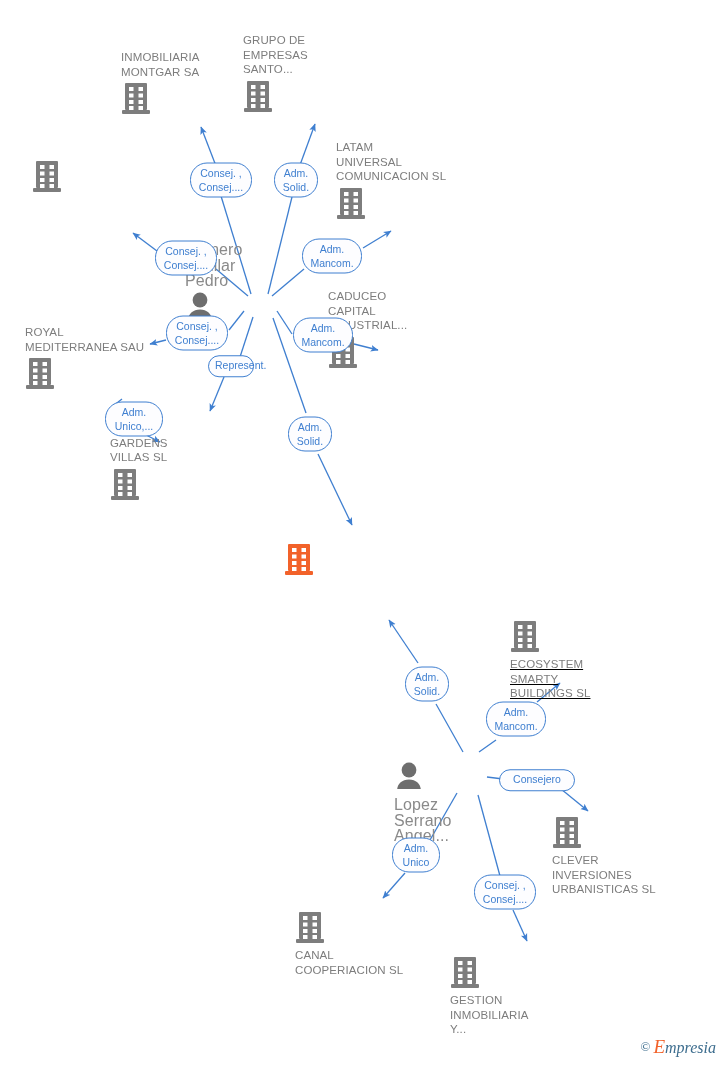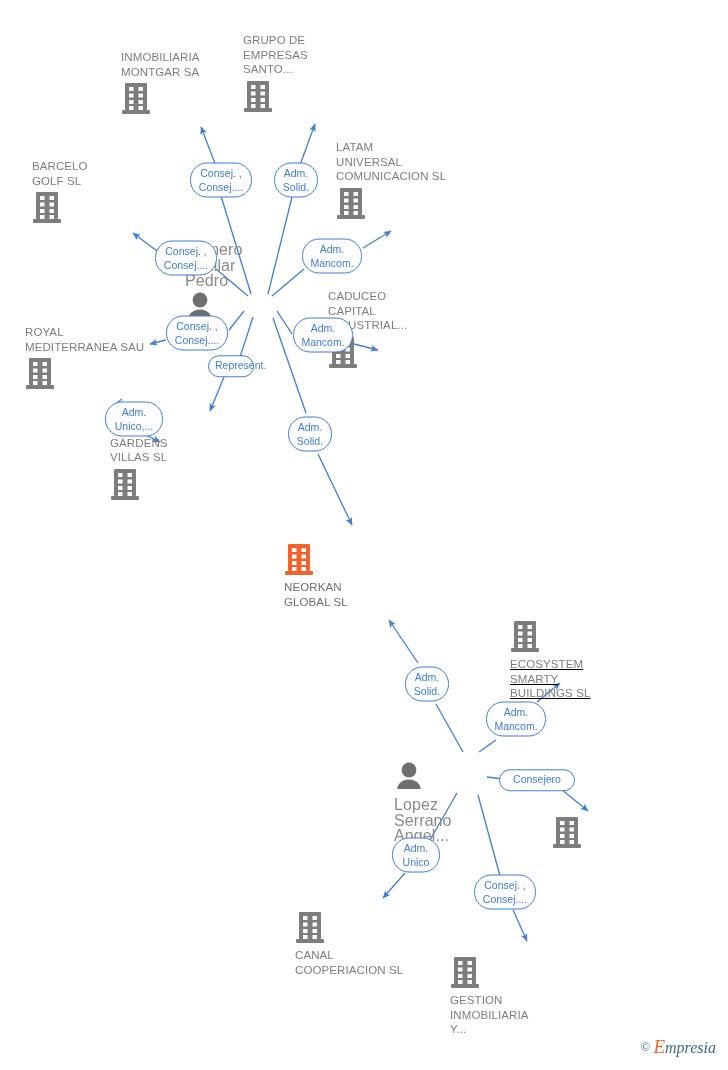--- a/index.html
+++ b/index.html
@@ -178,22 +178,20 @@
             <rect x="17.5" y="6" width="4.5" height="4" fill="#ffffff"></rect>
             <rect x="8" y="12.5" width="4.5" height="4" fill="#ffffff"></rect>
             <rect x="17.5" y="12.5" width="4.5" height="4" fill="#ffffff"></rect>
             <rect x="8" y="19" width="4.5" height="4" fill="#ffffff"></rect>
             <rect x="17.5" y="19" width="4.5" height="4" fill="#ffffff"></rect>
             <rect x="8" y="25" width="4.5" height="4" fill="#ffffff"></rect>
             <rect x="17.5" y="25" width="4.5" height="4" fill="#ffffff"></rect>
           </svg></span>
       </div>
       <div class="node company caption-above" style="left: 107px; top: 159px;">
-        <span class="caption">BARCELO
-GOLF SL</span>
         <span class="icon"><svg width="30" height="34" viewBox="0 0 30 34">
             <rect x="4" y="2" width="22" height="27" rx="1" fill="#7d7d7d"></rect>
             <rect x="1" y="29" width="28" height="4" rx="1" fill="#7d7d7d"></rect>
             <rect x="8" y="6" width="4.5" height="4" fill="#ffffff"></rect>
             <rect x="17.5" y="6" width="4.5" height="4" fill="#ffffff"></rect>
             <rect x="8" y="12.5" width="4.5" height="4" fill="#ffffff"></rect>
             <rect x="17.5" y="12.5" width="4.5" height="4" fill="#ffffff"></rect>
             <rect x="8" y="19" width="4.5" height="4" fill="#ffffff"></rect>
             <rect x="17.5" y="19" width="4.5" height="4" fill="#ffffff"></rect>
             <rect x="8" y="25" width="4.5" height="4" fill="#ffffff"></rect>
@@ -273,22 +271,20 @@
             <rect x="1" y="29" width="28" height="4" rx="1" fill="#f2622a"></rect>
             <rect x="8" y="6" width="4.5" height="4" fill="#ffffff"></rect>
             <rect x="17.5" y="6" width="4.5" height="4" fill="#ffffff"></rect>
             <rect x="8" y="12.5" width="4.5" height="4" fill="#ffffff"></rect>
             <rect x="17.5" y="12.5" width="4.5" height="4" fill="#ffffff"></rect>
             <rect x="8" y="19" width="4.5" height="4" fill="#ffffff"></rect>
             <rect x="17.5" y="19" width="4.5" height="4" fill="#ffffff"></rect>
             <rect x="8" y="25" width="4.5" height="4" fill="#ffffff"></rect>
             <rect x="17.5" y="25" width="4.5" height="4" fill="#ffffff"></rect>
           </svg></span>
-        <span class="caption">NEORKAN
-GLOBAL  SL</span>
       </div>
       <div class="node company" style="left: 585px; top: 619px; text-decoration: underline;">
         <span class="icon"><svg width="30" height="34" viewBox="0 0 30 34">
             <rect x="4" y="2" width="22" height="27" rx="1" fill="#7d7d7d"></rect>
             <rect x="1" y="29" width="28" height="4" rx="1" fill="#7d7d7d"></rect>
             <rect x="8" y="6" width="4.5" height="4" fill="#ffffff"></rect>
             <rect x="17.5" y="6" width="4.5" height="4" fill="#ffffff"></rect>
             <rect x="8" y="12.5" width="4.5" height="4" fill="#ffffff"></rect>
             <rect x="17.5" y="12.5" width="4.5" height="4" fill="#ffffff"></rect>
             <rect x="8" y="19" width="4.5" height="4" fill="#ffffff"></rect>
@@ -306,20 +302,23 @@
             <rect x="1" y="29" width="28" height="4" rx="1" fill="#7d7d7d"></rect>
             <rect x="8" y="6" width="4.5" height="4" fill="#ffffff"></rect>
             <rect x="17.5" y="6" width="4.5" height="4" fill="#ffffff"></rect>
             <rect x="8" y="12.5" width="4.5" height="4" fill="#ffffff"></rect>
             <rect x="17.5" y="12.5" width="4.5" height="4" fill="#ffffff"></rect>
             <rect x="8" y="19" width="4.5" height="4" fill="#ffffff"></rect>
             <rect x="17.5" y="19" width="4.5" height="4" fill="#ffffff"></rect>
             <rect x="8" y="25" width="4.5" height="4" fill="#ffffff"></rect>
             <rect x="17.5" y="25" width="4.5" height="4" fill="#ffffff"></rect>
           </svg></span>
+        <span class="caption">CLEVER
+INVERSIONES
+URBANISTICAS SL</span>
       </div>
       <div class="node company" style="left: 370px; top: 910px;">
         <span class="icon"><svg width="30" height="34" viewBox="0 0 30 34">
             <rect x="4" y="2" width="22" height="27" rx="1" fill="#7d7d7d"></rect>
             <rect x="1" y="29" width="28" height="4" rx="1" fill="#7d7d7d"></rect>
             <rect x="8" y="6" width="4.5" height="4" fill="#ffffff"></rect>
             <rect x="17.5" y="6" width="4.5" height="4" fill="#ffffff"></rect>
             <rect x="8" y="12.5" width="4.5" height="4" fill="#ffffff"></rect>
             <rect x="17.5" y="12.5" width="4.5" height="4" fill="#ffffff"></rect>
             <rect x="8" y="19" width="4.5" height="4" fill="#ffffff"></rect>

